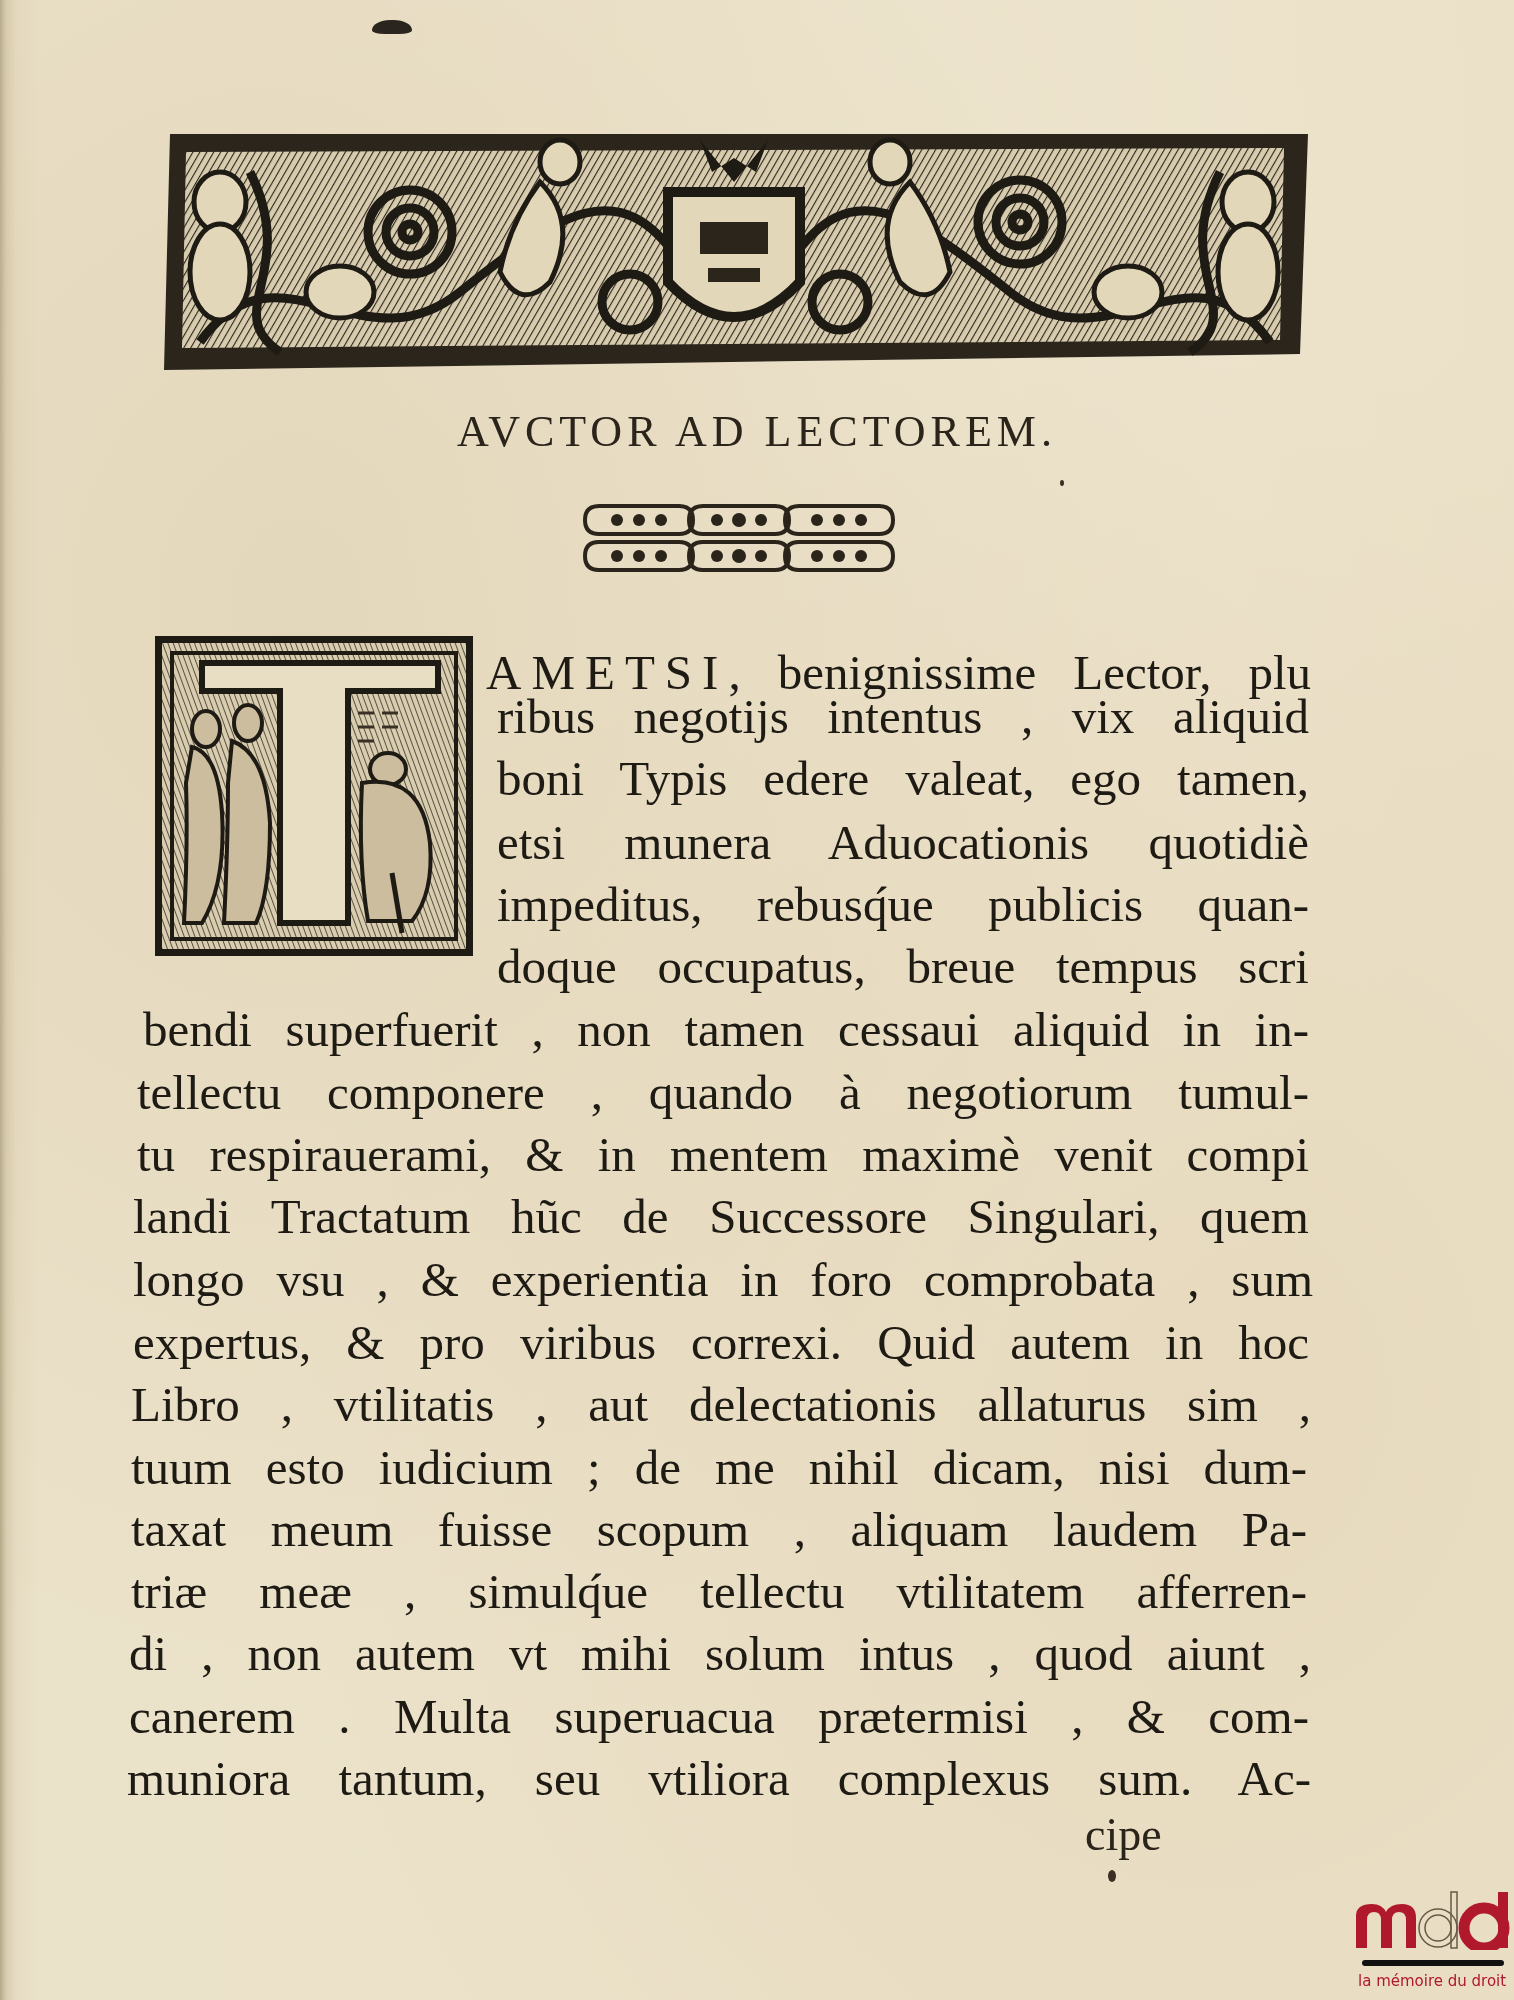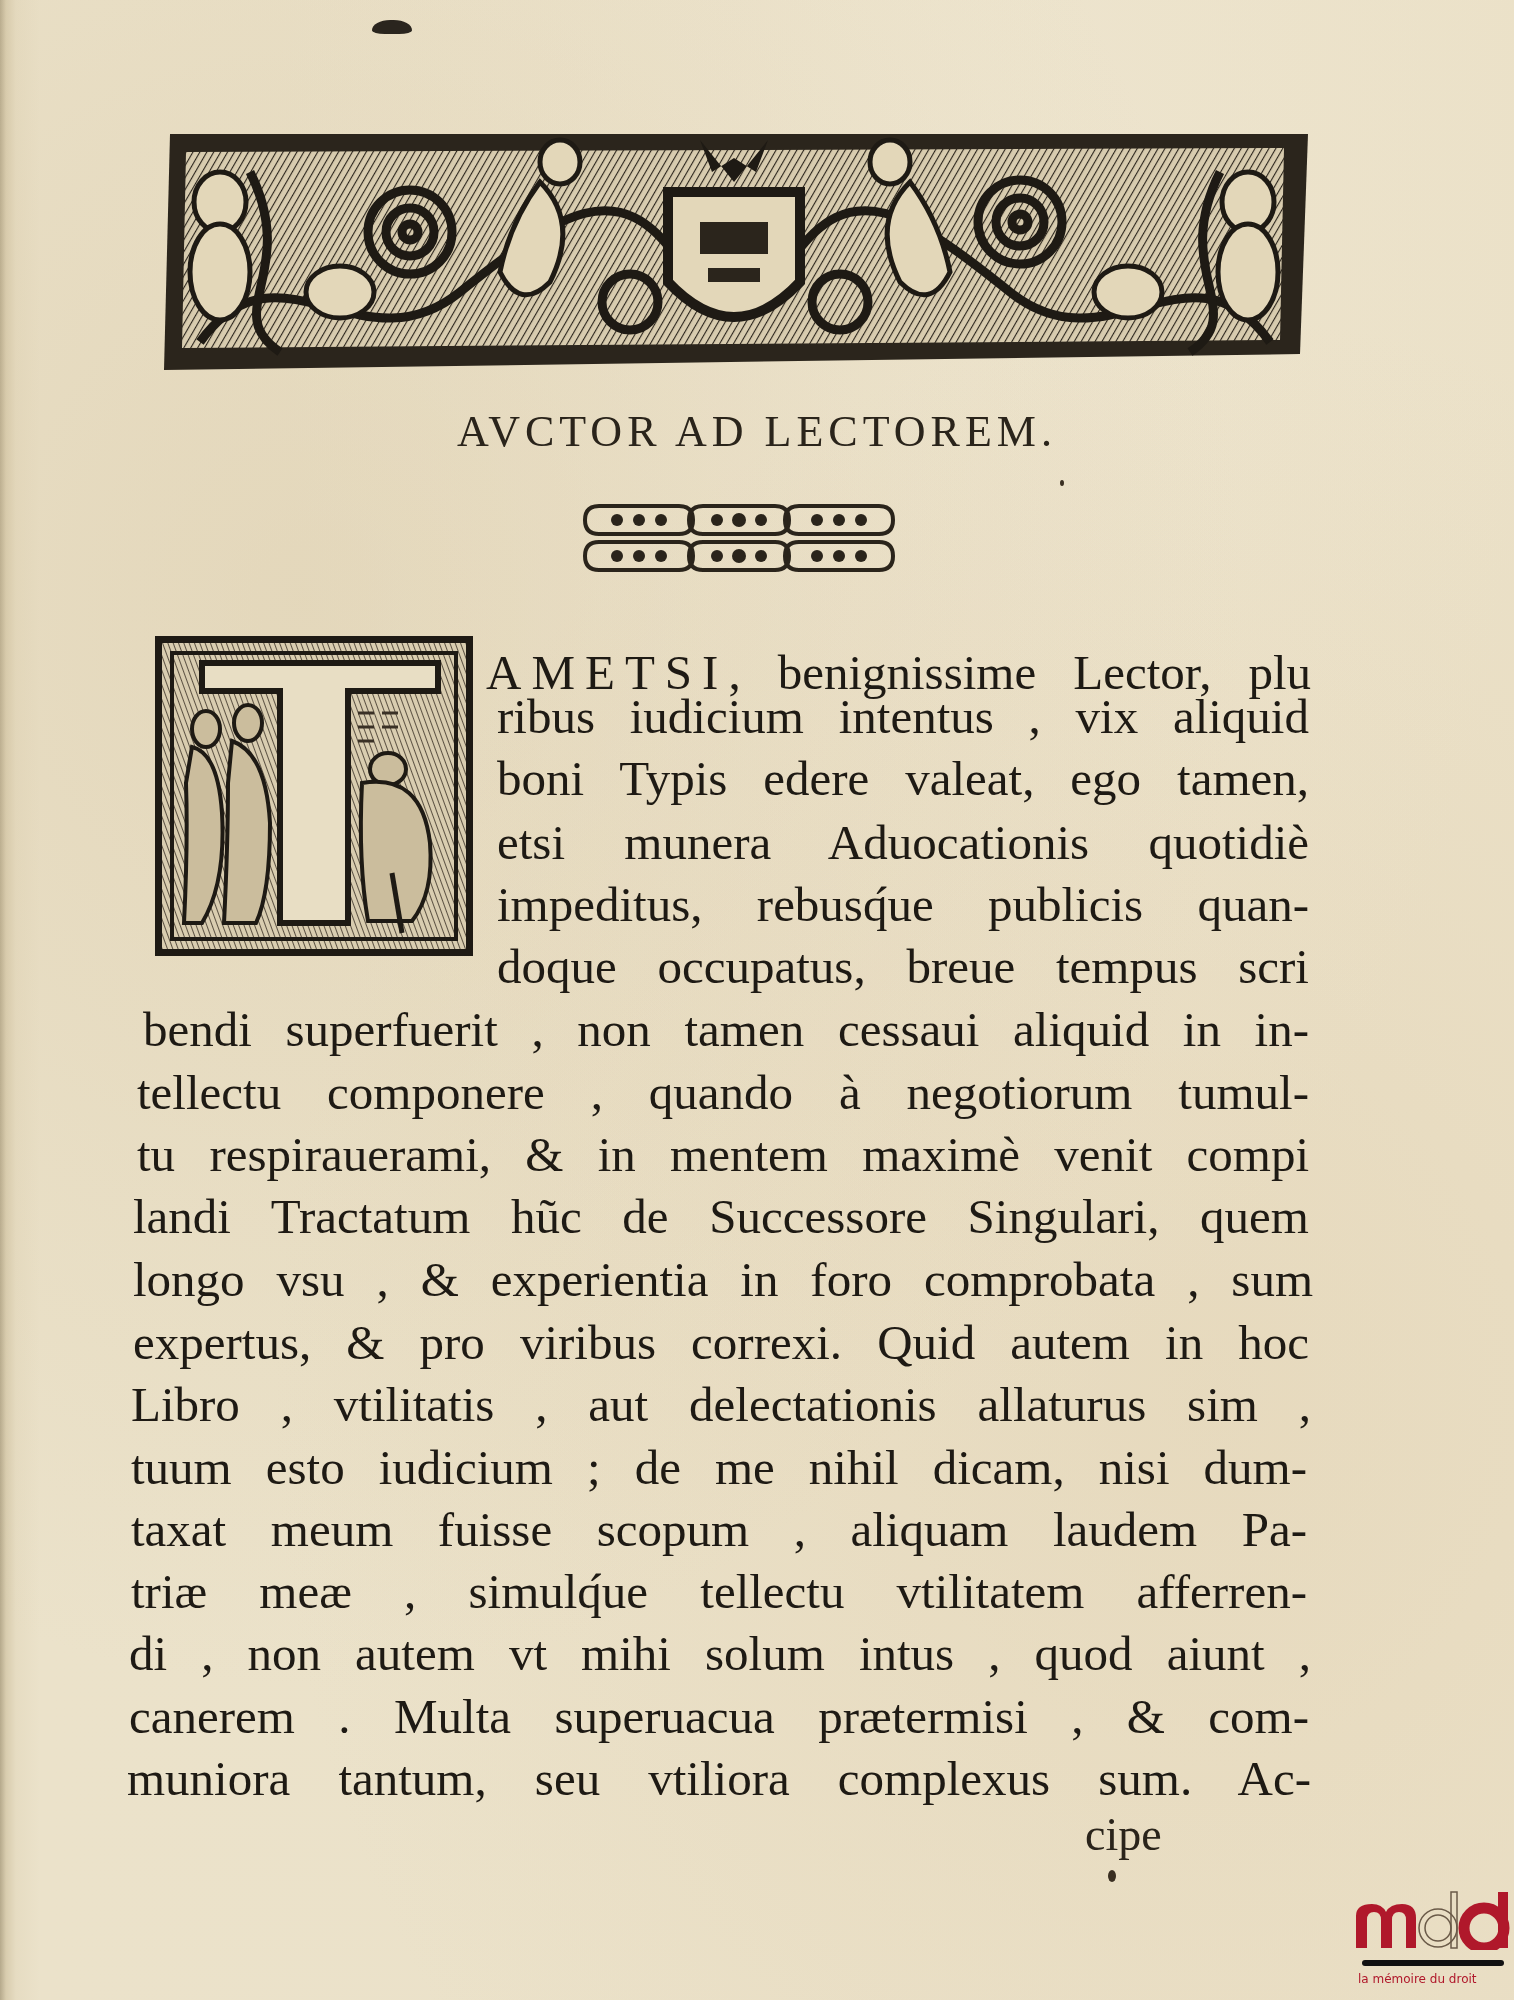--- a/index.html
+++ b/index.html
@@ -143,21 +143,21 @@
       height: 6px;
       background: #111;
       border-radius: 3px;
     }
     .logo-tagline {
       position: absolute;
       left: 8px;
       top: 82px;
       width: 152px;
       font-family: "DejaVu Sans", "Liberation Sans", sans-serif;
-      font-size: 12px;
+      font-size: 15px;
       color: #b0182b;
       white-space: nowrap;
     }
   </style>
 </head>
 <body>
 
 <div class="ink-blot"></div>
 
 <div class="headpiece">
@@ -275,21 +275,21 @@
         <line x1="220" y1="70" x2="236" y2="70"></line>
       <line x1="196" y1="84" x2="212" y2="84"></line>
         <line x1="220" y1="84" x2="236" y2="84"></line>
       <line x1="196" y1="98" x2="212" y2="98"></line>
     </g>
   </svg>
 </div>
 
 <div class="body-text">
   <div class="line" style="left:486px; top:648px; width:825px;"><span class="smallcaps">AMETSI</span><span>, benignissime Lector, plu</span></div>
-  <div class="line" style="left:497px; top:692px; width:812px;">ribus iudicium intentus , vix aliquid</div>
+  <div class="line" style="left:497px; top:692px; width:812px;">ribus negotijs intentus , vix aliquid</div>
   <div class="line" style="left:497px; top:754px; width:812px;">boni Typis edere valeat, ego tamen,</div>
   <div class="line" style="left:497px; top:818px; width:812px;">etsi munera Aduocationis quotidiè</div>
   <div class="line" style="left:497px; top:880px; width:812px;">impeditus, rebusq́ue publicis quan-</div>
   <div class="line" style="left:497px; top:942px; width:812px;">doque occupatus, breue tempus scri</div>
   <div class="line" style="left:143px; top:1005px; width:1166px;">bendi superfuerit , non tamen cessaui aliquid in in-</div>
   <div class="line" style="left:137px; top:1068px; width:1172px;">tellectu componere , quando à negotiorum tumul-</div>
   <div class="line" style="left:137px; top:1130px; width:1172px;">tu respirauerami, &amp; in mentem maximè venit compi</div>
   <div class="line" style="left:133px; top:1192px; width:1176px;">landi Tractatum hũc de Successore Singulari, quem</div>
   <div class="line" style="left:133px; top:1255px; width:1180px;">longo vsu , &amp; experientia in foro comprobata , sum</div>
   <div class="line" style="left:133px; top:1318px; width:1176px;">expertus, &amp; pro viribus correxi. Quid autem in hoc</div>

